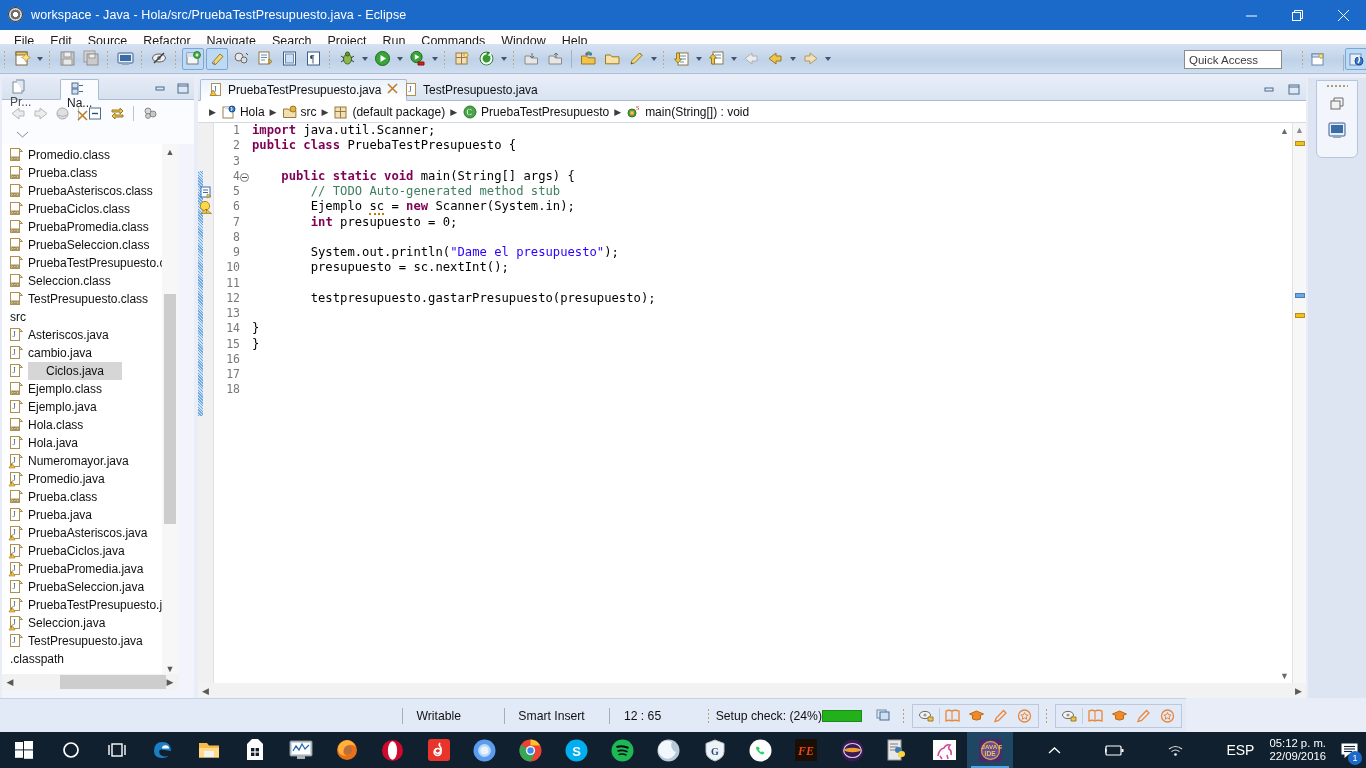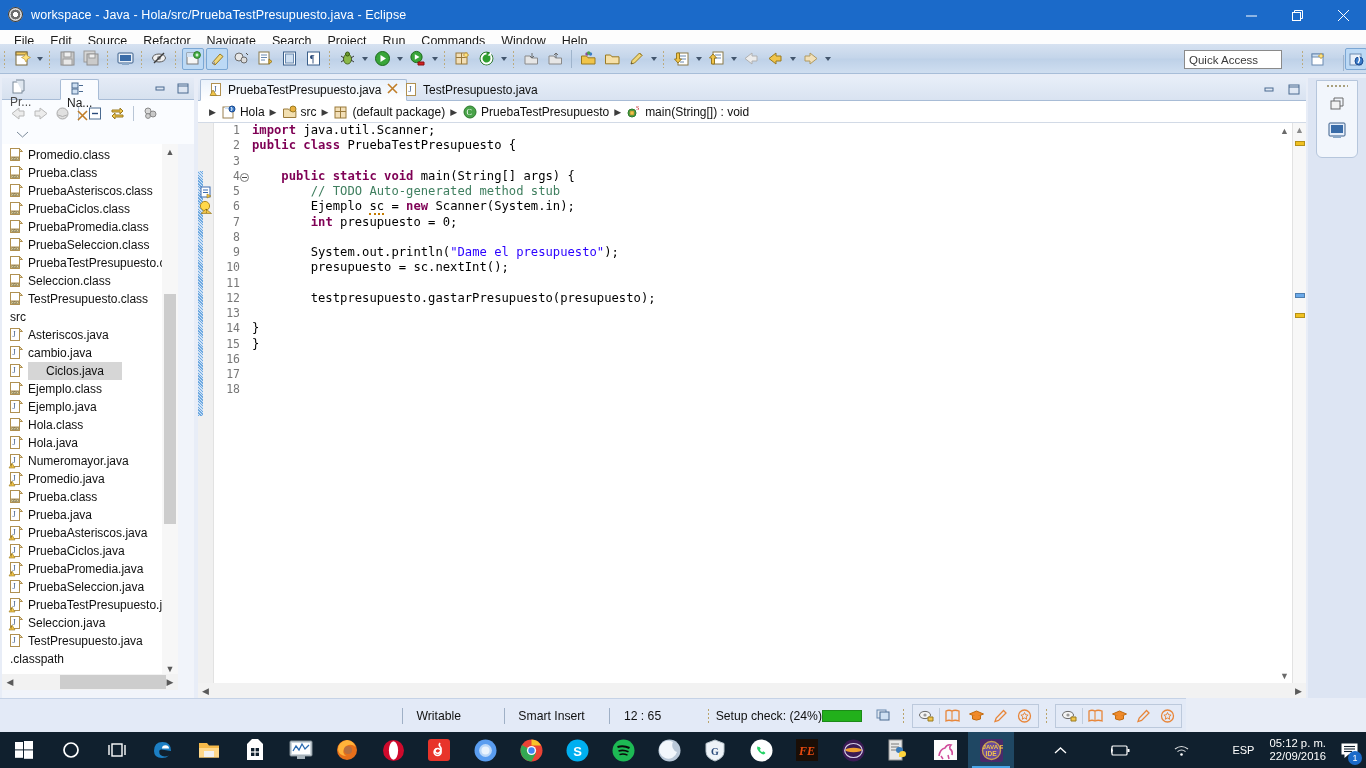--- a/index.html
+++ b/index.html
@@ -239,21 +239,21 @@
     position: absolute; left: 0; bottom: 0; width: 1366px; height: 36px;
     background: #10202e; display: flex; align-items: center;
   }
   .tb-start { width: 48px; height: 36px; display: flex; align-items: center; justify-content: center; }
   .tb-app {
     width: 46px; height: 36px; display: flex; align-items: center; justify-content: center; position: relative;
   }
   .tb-app.active { background: #1f4763; }
   .tb-app.active::after { content: ""; position: absolute; bottom: 0; left: 4px; right: 4px; height: 2px; background: #49a6e8; }
   .tray { margin-left: auto; display: flex; align-items: center; height: 36px; padding-right: 2px; }
-  .tray-item { padding: 0 7px; color: #ffffff; font-size: 11px; display: flex; align-items: center; height: 36px; margin-left: 28px; }
+  .tray-item { padding: 0 7px; color: #ffffff; font-size: 14px; display: flex; align-items: center; height: 36px; margin-left: 28px; }
   .clock { color: #fff; font-size: 11.3px; line-height: 13px; text-align: center; padding: 0 8px; }
   .notif { width: 30px; height: 36px; display: flex; align-items: center; justify-content: center; position: relative; }
   .notif .badge {
     position: absolute; right: 2px; bottom: 3px; width: 14px; height: 14px; border-radius: 50%;
     background: #1b6ac9; color: #fff; font-size: 9px; display: flex; align-items: center; justify-content: center;
   }
 </style>
 </head>
 <body>
 

